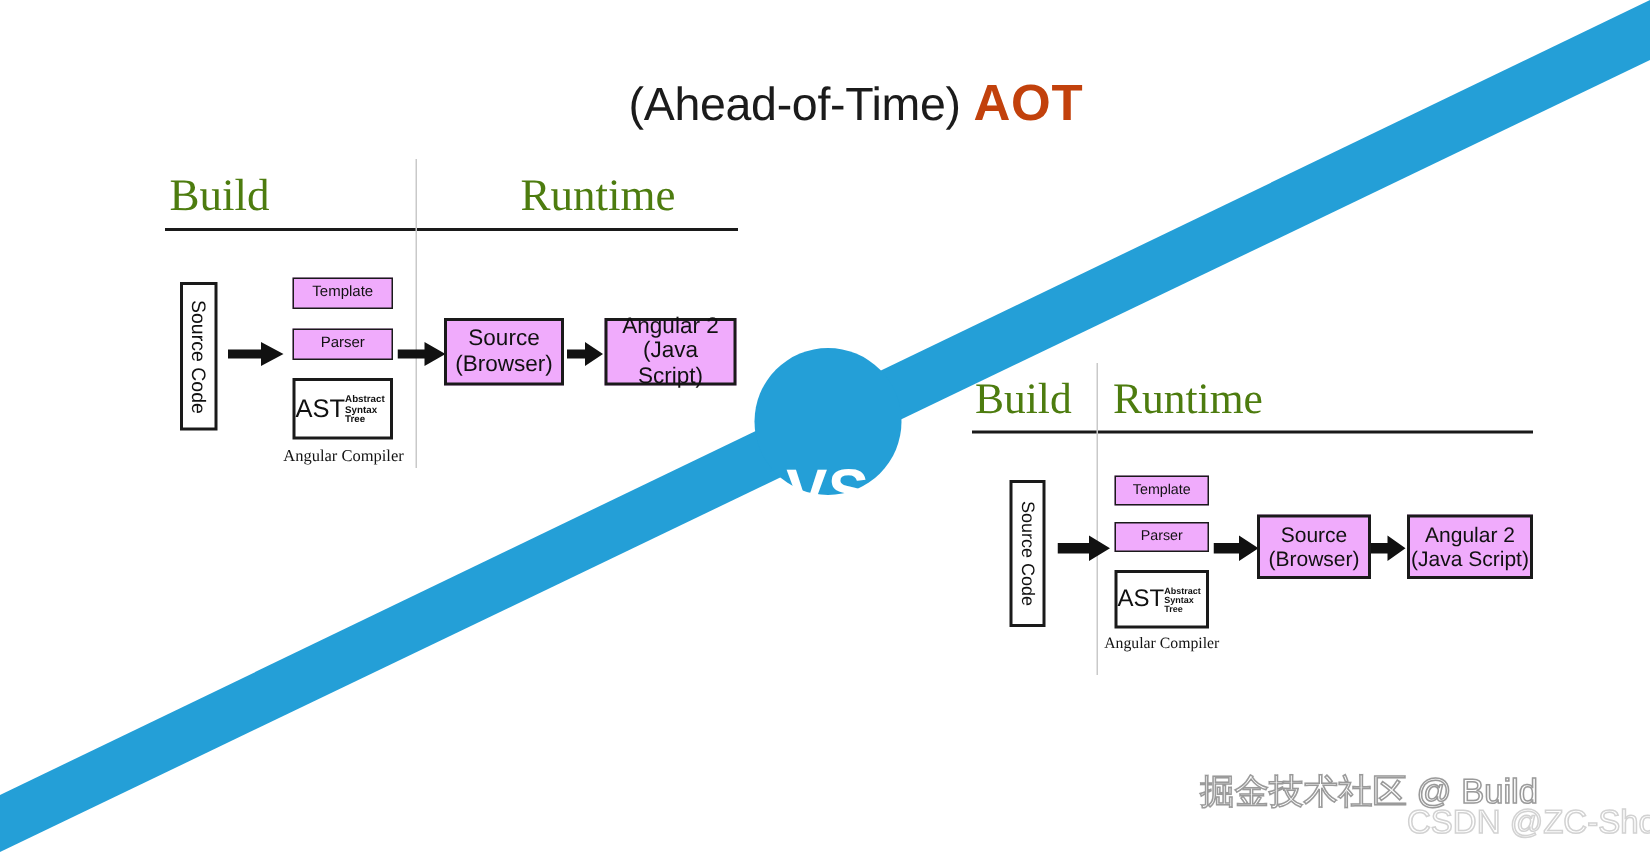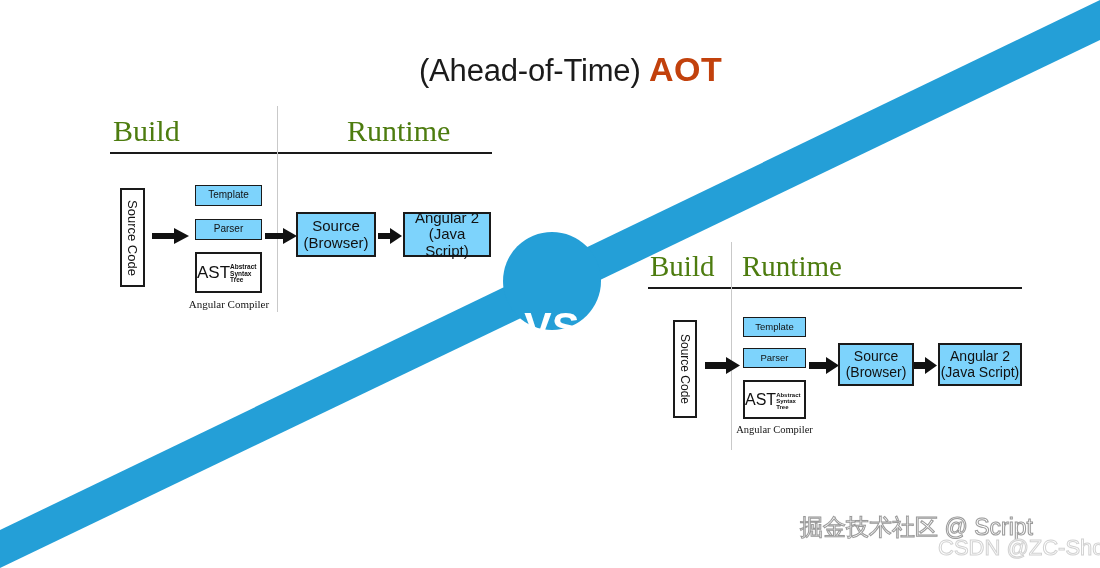--- a/index.html
+++ b/index.html
@@ -62,21 +62,21 @@
   .vrule {
     position: absolute;
     background: #c9c9c9;
     width: 1px;
   }
 
   .nbox {
     position: absolute;
     box-sizing: border-box;
     border: 2px solid #1a1a1a;
-    background: #7dd3fc;
+    background: #f0abfc;
     display: flex;
     align-items: center;
     justify-content: center;
     text-align: center;
     color: #111111;
     line-height: 1.08;
     font-family: "Liberation Sans", sans-serif;
   }
   .nbox.thin { border-width: 1.5px; }
 
@@ -248,16 +248,16 @@
     </svg>
 
     <div class="nbox" style="left:938px;top:343px;width:84px;height:43px;font-size:14px;
                              flex-direction:column;">
       <span>Angular 2</span>
       <span>(Java Script)</span>
     </div>
   </div>
 
 
-  <div class="wm" id="wm-juejin">掘金技术社区 @ Script</div>
+  <div class="wm" id="wm-juejin">掘金技术社区 @ Build</div>
   <div class="wm" id="wm-csdn">CSDN @ZC-Shou</div>
 
 </div>
 
 </body></html>

